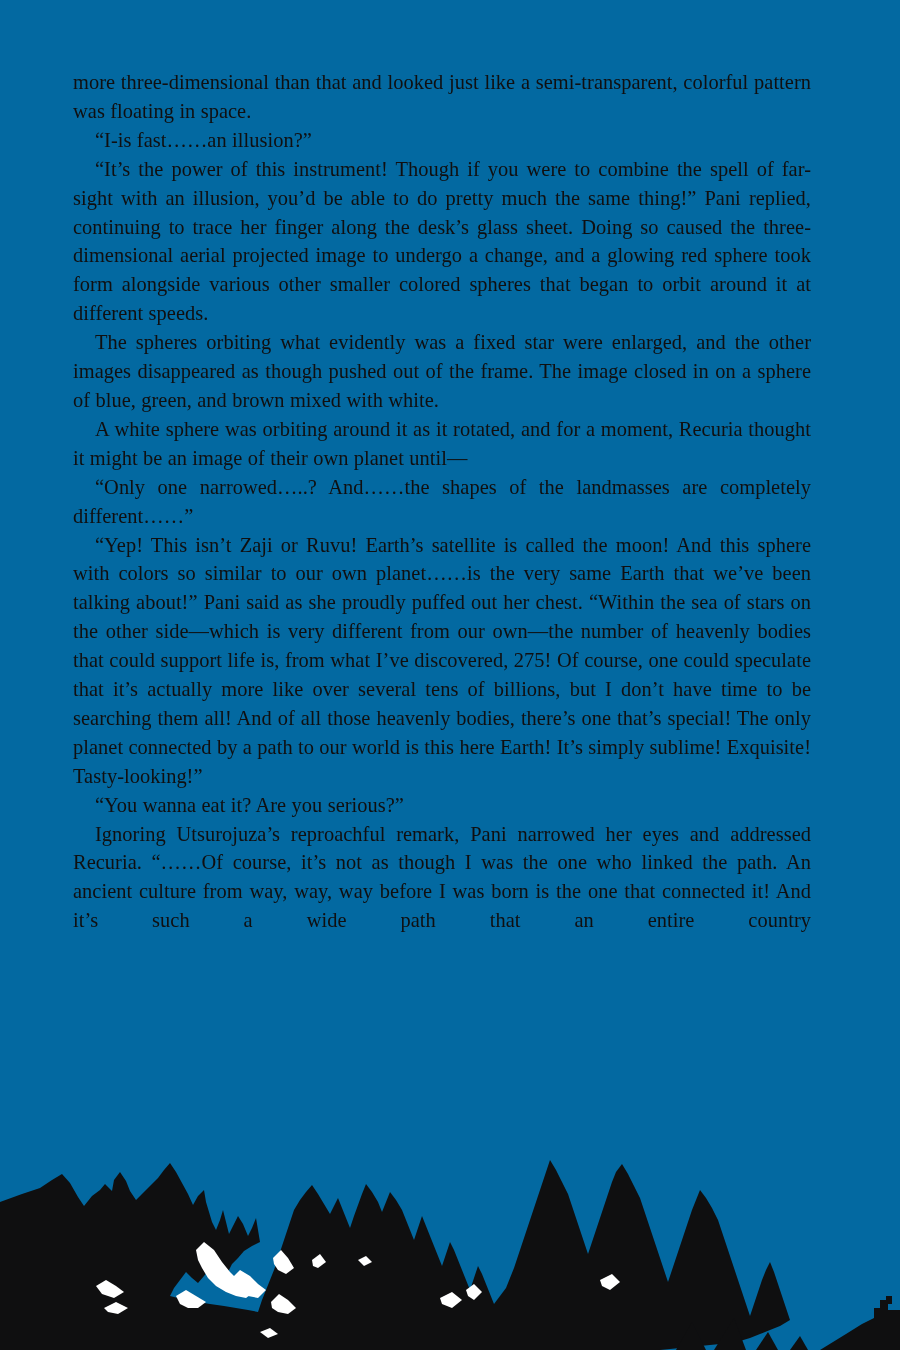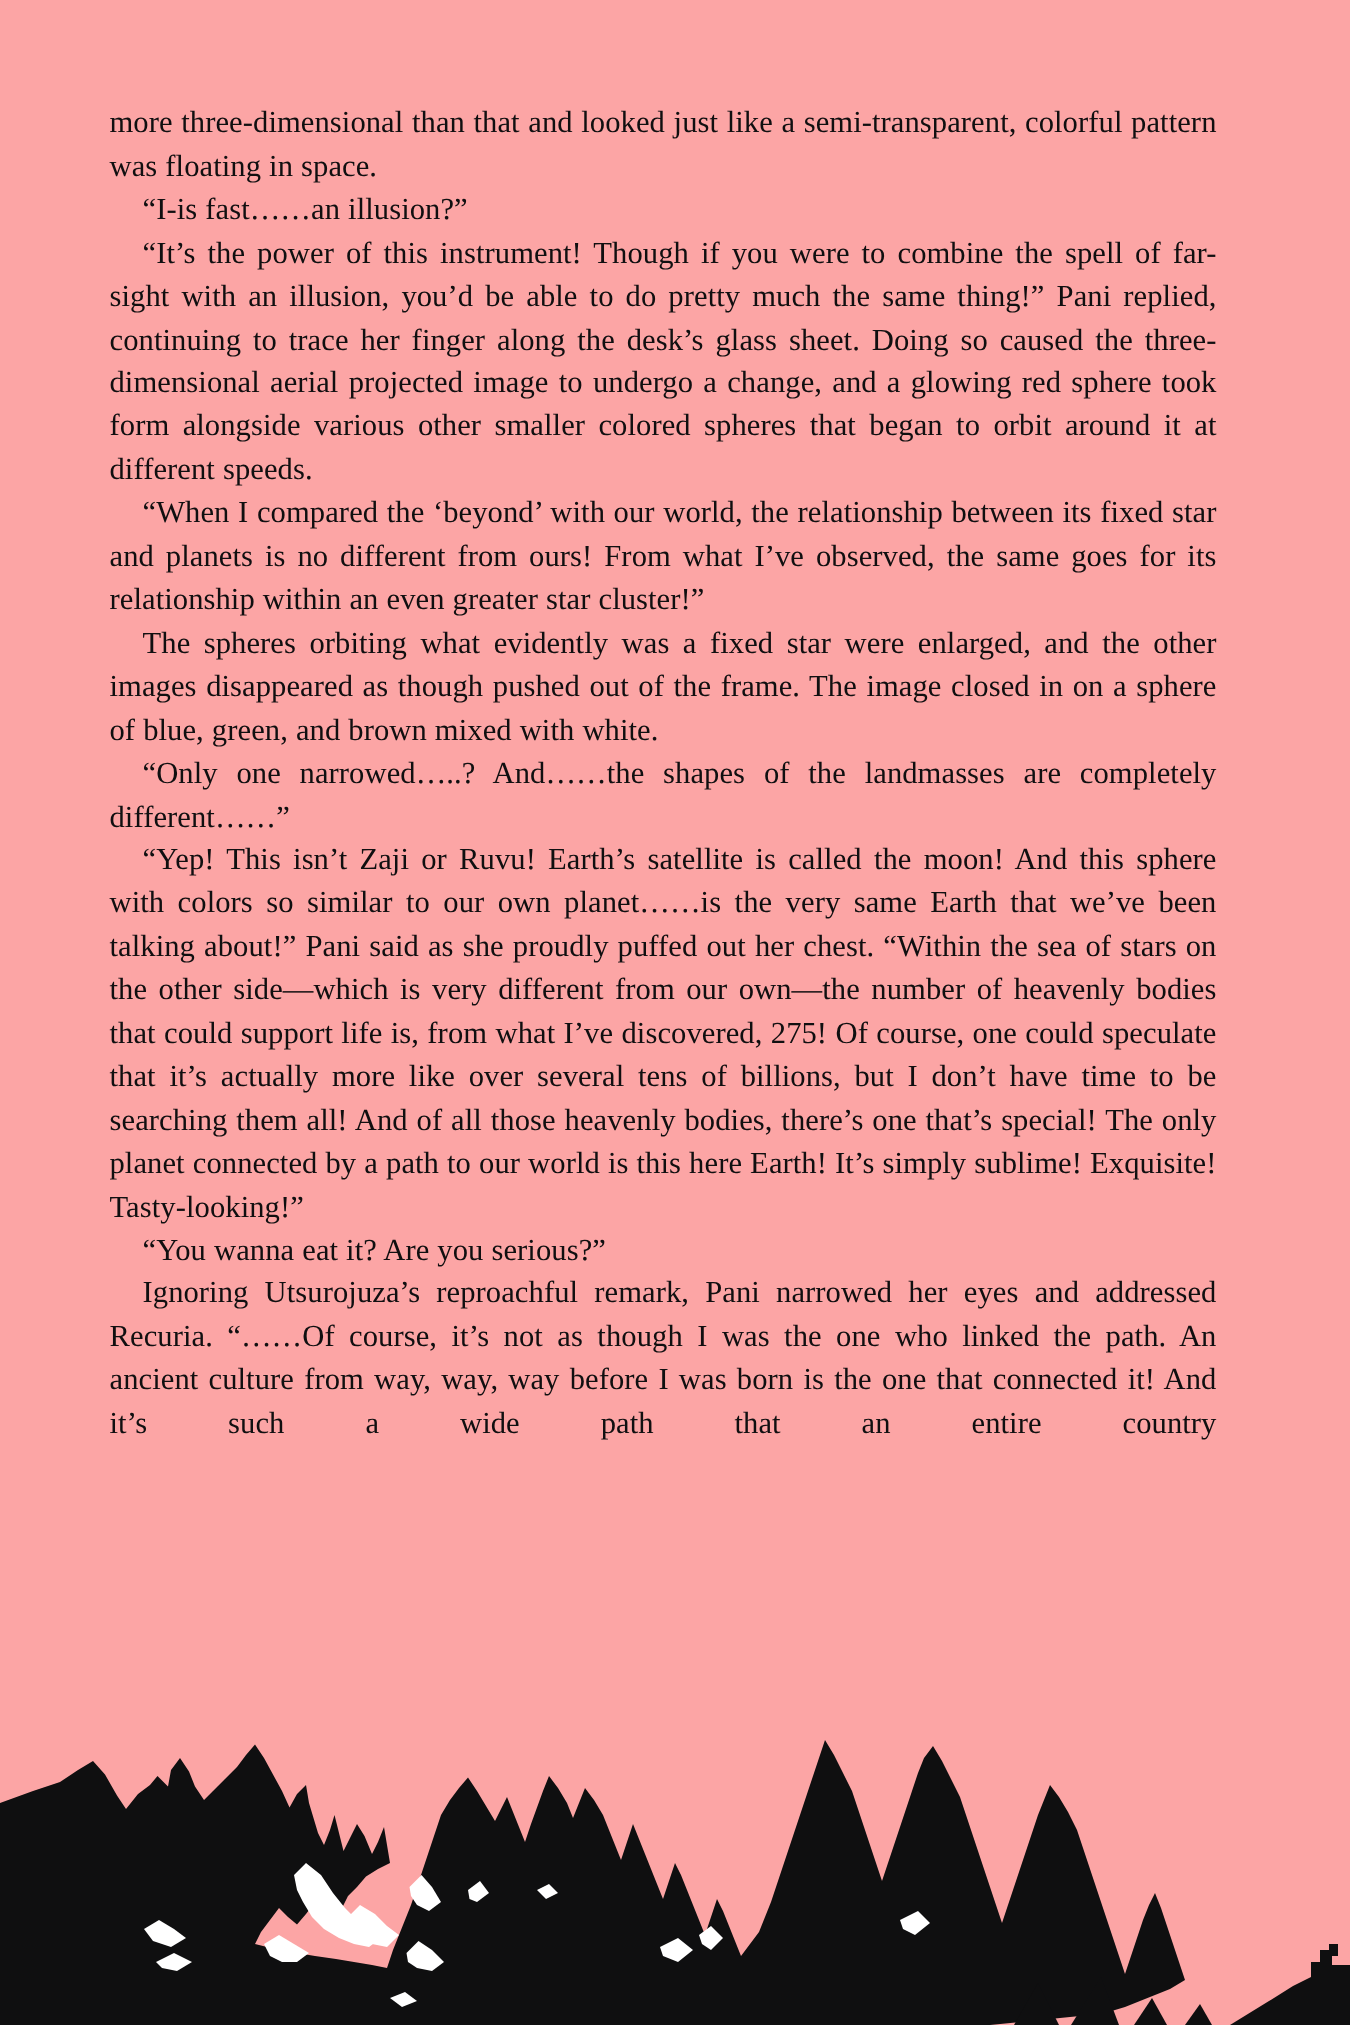--- a/index.html
+++ b/index.html
@@ -12,21 +12,21 @@
     height: 1350px;
     position: relative;
     overflow: hidden;
     font-family: "Liberation Serif", "DejaVu Serif", serif;
     color: #100f10;
   }
 
   #page {
     position: absolute;
     inset: 0;
-    background: #fca5a5;
+    background: #0369a1;
     text-decoration: underline;
   }
 
   #text-block {
     position: absolute;
     left: 73px;
     top: 68px;
     width: 738px;
   }
 
@@ -69,22 +69,22 @@
 </style>
 </head>
 <body>
 
 <div id="page">
 
   <div id="text-block">
     <p class="para">more three-dimensional than that and looked just like a semi-transparent, colorful pattern was floating in space.</p>
     <p class="para indent">“I-is fast……an illusion?”</p>
     <p class="para indent">“It’s the power of this instrument! Though if you were to combine the spell of far-sight with an illusion, you’d be able to do pretty much the same thing!” Pani replied, continuing to trace her finger along the desk’s glass sheet. Doing so caused the three-dimensional aerial projected image to undergo a change, and a glowing red sphere took form alongside various other smaller colored spheres that began to orbit around it at different speeds.</p>
-    <p class="para indent">“When I compared the ‘beyond’ with our world, the relationship between its fixed star and planets is no different from ours! From what I’ve observed, the same goes for its relationship within an even greater star cluster!”</p>
     <p class="para indent">The spheres orbiting what evidently was a fixed star were enlarged, and the other images disappeared as though pushed out of the frame. The image closed in on a sphere of blue, green, and brown mixed with white.</p>
+    <p class="para indent">A white sphere was orbiting around it as it rotated, and for a moment, Recuria thought it might be an image of their own planet until—</p>
     <p class="para indent">“Only one narrowed…..? And……the shapes of the landmasses are completely different……”</p>
     <p class="para indent">“Yep! This isn’t Zaji or Ruvu! Earth’s satellite is called the moon! And this sphere with colors so similar to our own planet……is the very same Earth that we’ve been talking about!” Pani said as she proudly puffed out her chest. “Within the sea of stars on the other side—which is very different from our own—the number of heavenly bodies that could support life is, from what I’ve discovered, 275! Of course, one could speculate that it’s actually more like over several tens of billions, but I don’t have time to be searching them all! And of all those heavenly bodies, there’s one that’s special! The only planet connected by a path to our world is this here Earth! It’s simply sublime! Exquisite! Tasty-looking!”</p>
     <p class="para indent">“You wanna eat it? Are you serious?”</p>
     <p class="para indent cont-bottom">Ignoring Utsurojuza’s reproachful remark, Pani narrowed her eyes and addressed Recuria. “……Of course, it’s not as though I was the one who linked the path. An ancient culture from way, way, way before I was born is the one that connected it! And it’s such a wide path that an entire country</p>
   </div>
 
   <div id="illustration">
     <svg viewBox="0 0 900 200" preserveAspectRatio="none">
 
       <path fill="#0f0f10" d="

